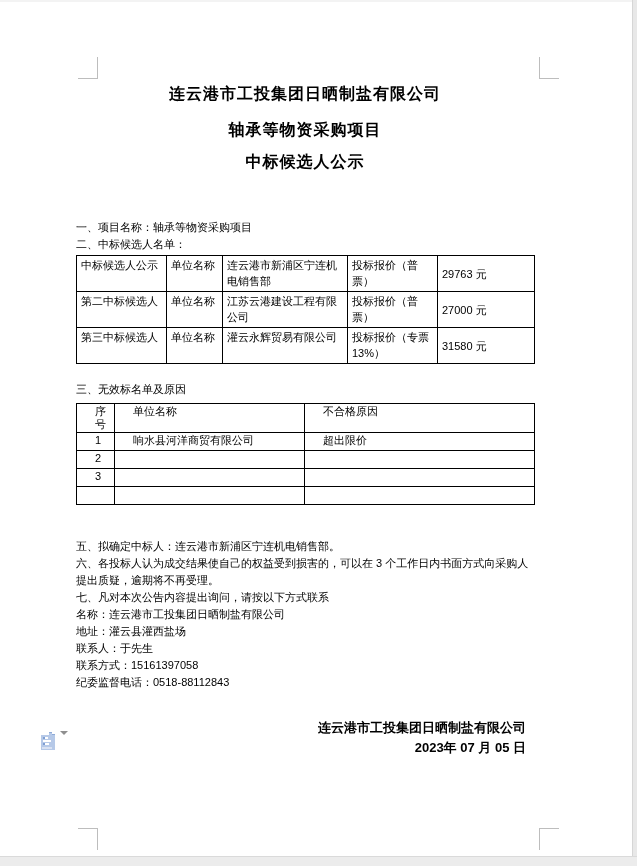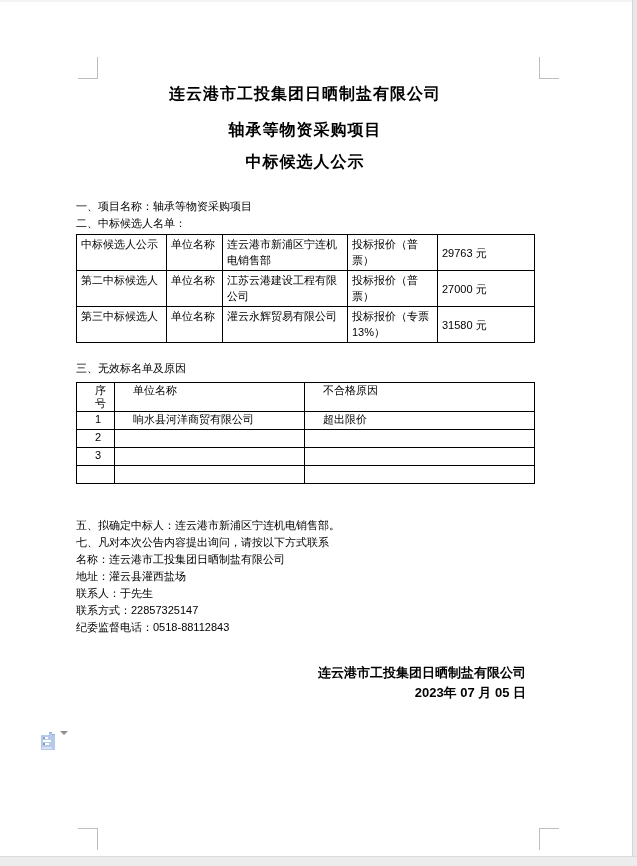--- a/index.html
+++ b/index.html
@@ -22,21 +22,21 @@
   .crop.br{left:539px;top:828px;border-left:1px solid #bdbdbd;border-top:1px solid #bdbdbd;}
 
   .content{position:absolute;left:76px;top:0;width:458px;}
 
   .title-line{font-size:16px;font-weight:bold;text-align:center;line-height:19px;letter-spacing:1px;}
   .title-1{margin-top:84px;}
   .title-2{margin-top:17px;}
   .title-3{margin-top:13px;}
 
   .body-line{font-size:11px;line-height:17px;}
-  .sec-1{margin-top:27px;}
+  .sec-1{margin-top:48px;}
 
   table{border-collapse:collapse;table-layout:fixed;width:458px;}
   td,th{border:1px solid #000;font-size:11px;font-weight:normal;text-align:left;
         padding:1px 4px;vertical-align:top;line-height:16px;overflow:hidden;}
   .bid-table{margin-top:2px;}
   .bid-table td{height:33px;}
   .bid-table td.price-val{vertical-align:middle;}
   .invalid-table{margin-top:5px;}
   .invalid-table td,.invalid-table th{height:15px;line-height:13px;padding:1px 18px;}
 
@@ -140,27 +140,28 @@
       </tr>
       <tr>
         <td></td>
         <td></td>
         <td></td>
       </tr>
     </tbody>
   </table>
 
   <div class="body-line sec-5">五、拟确定中标人：连云港市新浦区宁连机电销售部。</div>
+  <div class="body-line">六、各投标人认为成交结果使自己的权益受到损害的，可以在 3 个工作日内书面方式向采购人提出质疑，逾期将不再受理。</div>
   <div class="body-line">七、凡对本次公告内容提出询问，请按以下方式联系</div>
 
   <div class="contact-block">
     <div class="body-line">名称：连云港市工投集团日晒制盐有限公司</div>
     <div class="body-line">地址：灌云县灌西盐场</div>
     <div class="body-line">联系人：于先生</div>
-    <div class="body-line">联系方式：22857325147</div>
+    <div class="body-line">联系方式：15161397058</div>
     <div class="body-line">纪委监督电话：0518-88112843</div>
   </div>
 
   <div class="signature">
     <div class="sig-company">连云港市工投集团日晒制盐有限公司</div>
     <div class="sig-date">2023年 07 月 05 日</div>
   </div>
 
 </div>
 

